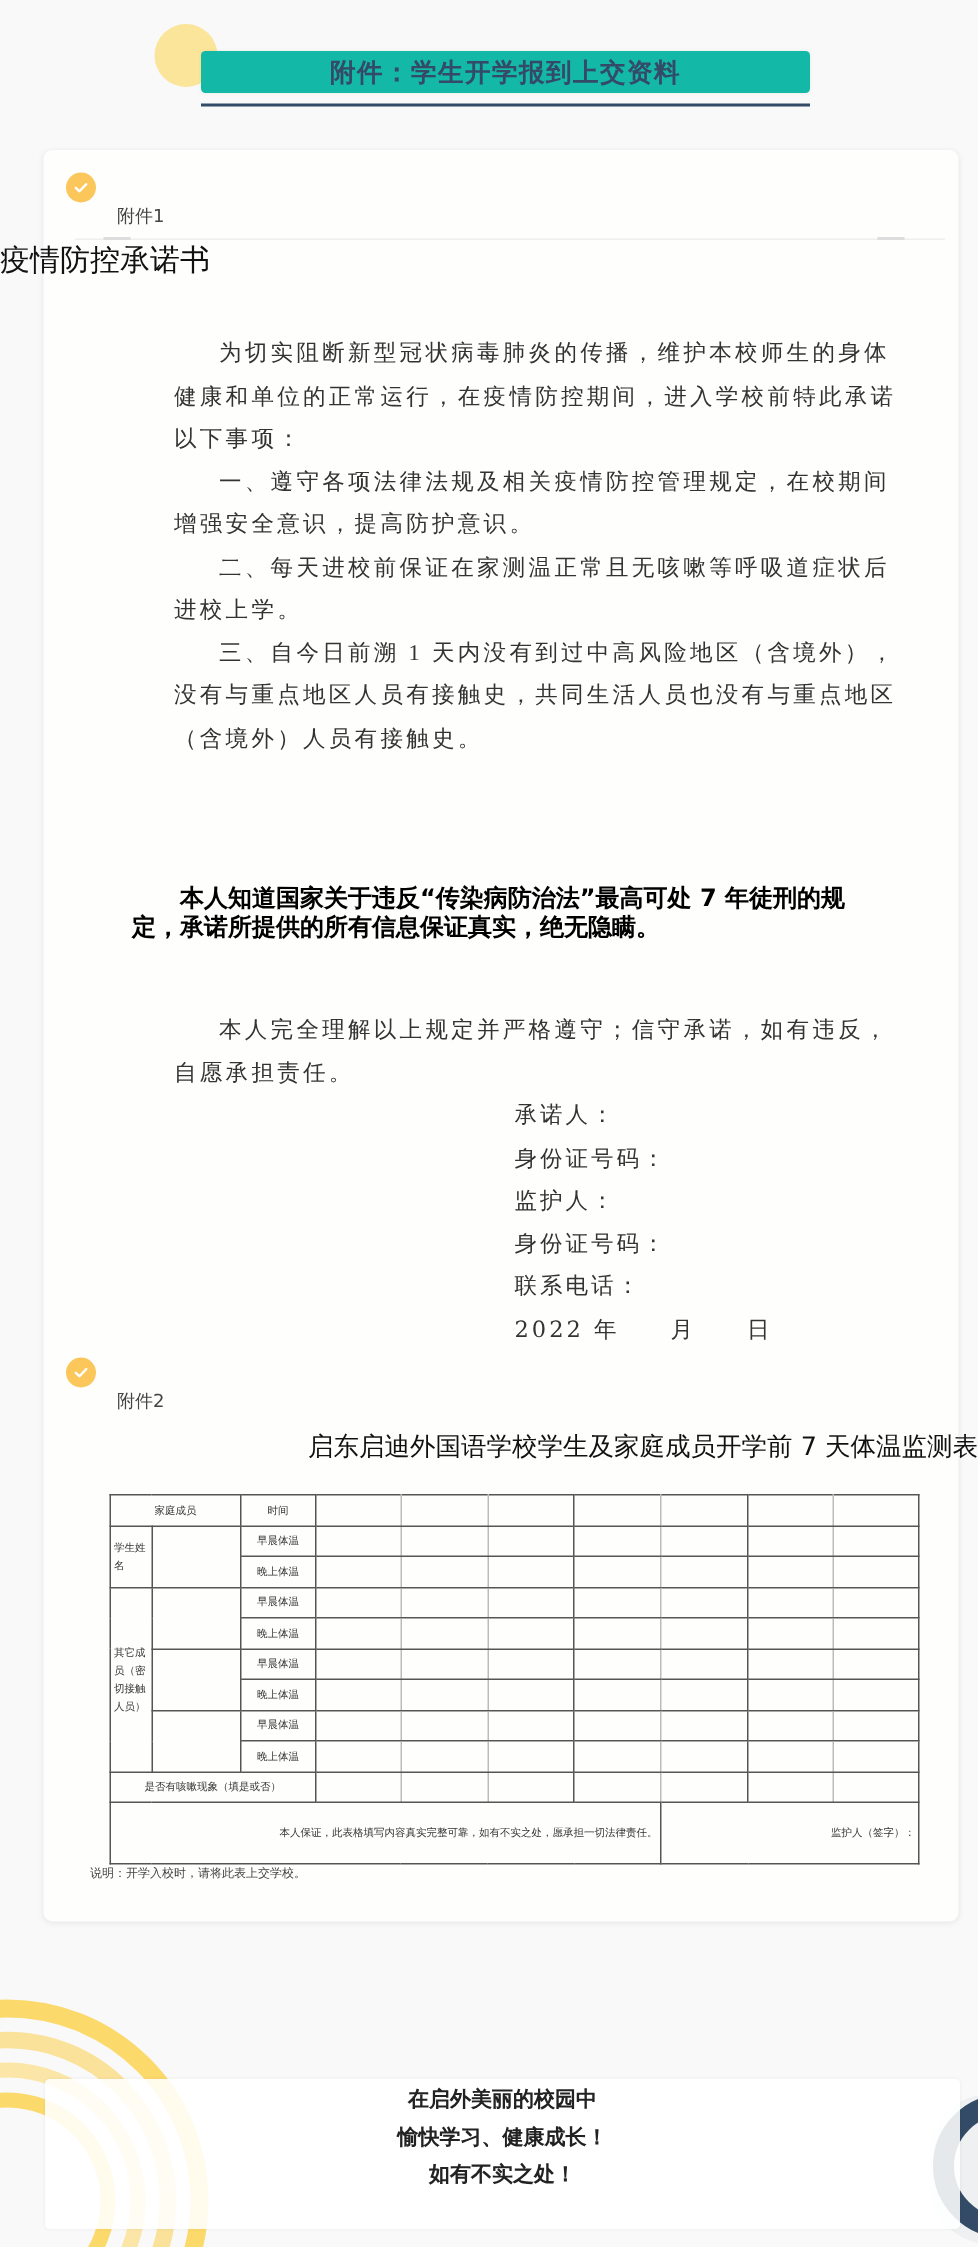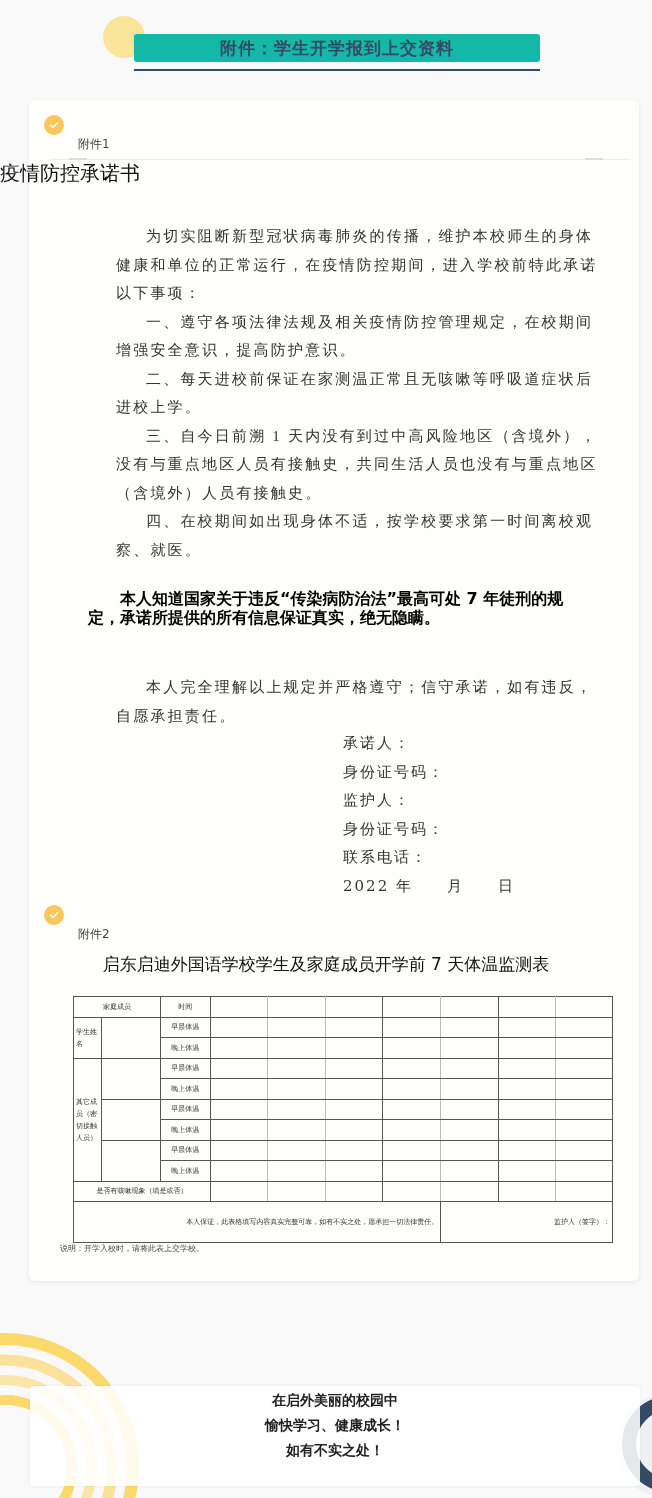--- a/index.html
+++ b/index.html
@@ -13,21 +13,21 @@
   .attach-label{position:absolute;font-size:12px;color:#444;}
   .doc-rule{position:absolute;left:50px;top:159px;width:580px;height:1px;background:#eee;}
   .corner{position:absolute;top:158px;width:18px;height:2px;background:#ddd;}
   .doc-title{position:absolute;left:0;width:652px;text-align:left;font-size:20px;color:#111;}
   .body-text{position:absolute;left:91px;width:490px;font-family:Liberation Serif, serif;font-size:15px;line-height:28.5px;color:#333;letter-spacing:2.2px;margin-left:25px;}
   .body-text p{margin:0;}
   .indent{text-indent:2em;}
   .bold-text{position:absolute;left:88px;width:500px;font-size:16px;font-weight:bold;color:#000;line-height:19px;}
   .sig{position:absolute;left:343px;font-family:"DejaVu Serif","Liberation Serif",serif;font-size:15px;line-height:28.5px;color:#333;letter-spacing:2px;}
   .sig p{margin:0;}
-  .t2-title{position:absolute;left:0;width:652px;text-align:center;font-size:17px;color:#111;}
+  .t2-title{position:absolute;left:0;width:652px;text-align:right;font-size:17px;color:#111;}
   table.temp{position:absolute;left:73px;top:996px;width:540px;border-collapse:collapse;font-family:"DejaVu Serif","Liberation Serif",serif;font-size:7px;color:#333;}
   table.temp td{border:1px solid #555;height:19.5px;padding:0 2px;text-align:center;}
   table.temp td.lt{border-left-color:#bbb;border-right-color:#bbb;}
   table.temp td.lbl{text-align:left;line-height:12px;vertical-align:middle;margin-left:32px;}
   table.temp td.pledge{height:40px;text-align:right;padding-left:4px;}
   .note{position:absolute;left:60px;top:1243px;font-family:Liberation Mono, monospace;font-size:8px;color:#444;}
   .rings{position:absolute;left:-130px;top:1332px;width:270px;height:270px;}
   .footer-box{position:absolute;left:30px;top:1386px;width:610px;height:100px;background:rgba(255,255,255,0.88);border-radius:3px;box-shadow:0 0 3px rgba(0,0,0,0.06);text-align:center;font-size:14px;font-weight:bold;color:#222;line-height:25px;padding-top:2px;box-sizing:border-box;}
   .ring-right{position:absolute;left:622px;top:1396px;width:96px;height:96px;border-radius:50%;border:14px solid #344b67;box-sizing:border-box;}
   .ring-right-gray{position:absolute;left:620px;top:1396px;width:40px;height:100px;background:#eef0f2;border-radius:50px 0 0 50px;}
@@ -50,21 +50,20 @@
 <div class="doc-rule"></div>
 <div class="corner" style="left:69px;"></div>
 <div class="corner" style="left:585px;"></div>
 <div class="doc-title" style="top:160px;">疫情防控承诺书</div>
 
 <div class="body-text" style="top:222px;">
   <p class="indent">为切实阻断新型冠状病毒肺炎的传播，维护本校师生的身体健康和单位的正常运行，在疫情防控期间，进入学校前特此承诺以下事项：</p>
   <p class="indent">一、遵守各项法律法规及相关疫情防控管理规定，在校期间增强安全意识，提高防护意识。</p>
   <p class="indent">二、每天进校前保证在家测温正常且无咳嗽等呼吸道症状后进校上学。</p>
   <p class="indent">三、自今日前溯 1 天内没有到过中高风险地区（含境外），没有与重点地区人员有接触史，共同生活人员也没有与重点地区（含境外）人员有接触史。</p>
-  <p class="indent">四、在校期间如出现身体不适，按学校要求第一时间离校观察、就医。</p>
 </div>
 
 <div class="bold-text" style="top:589px;">
   <p class="indent" style="margin:0;">本人知道国家关于违反“传染病防治法”最高可处 7 年徒刑的规定，承诺所提供的所有信息保证真实，绝无隐瞒。</p>
 </div>
 
 <div class="body-text" style="top:673px;">
   <p class="indent">本人完全理解以上规定并严格遵守；信守承诺，如有违反，自愿承担责任。</p>
 </div>
 

